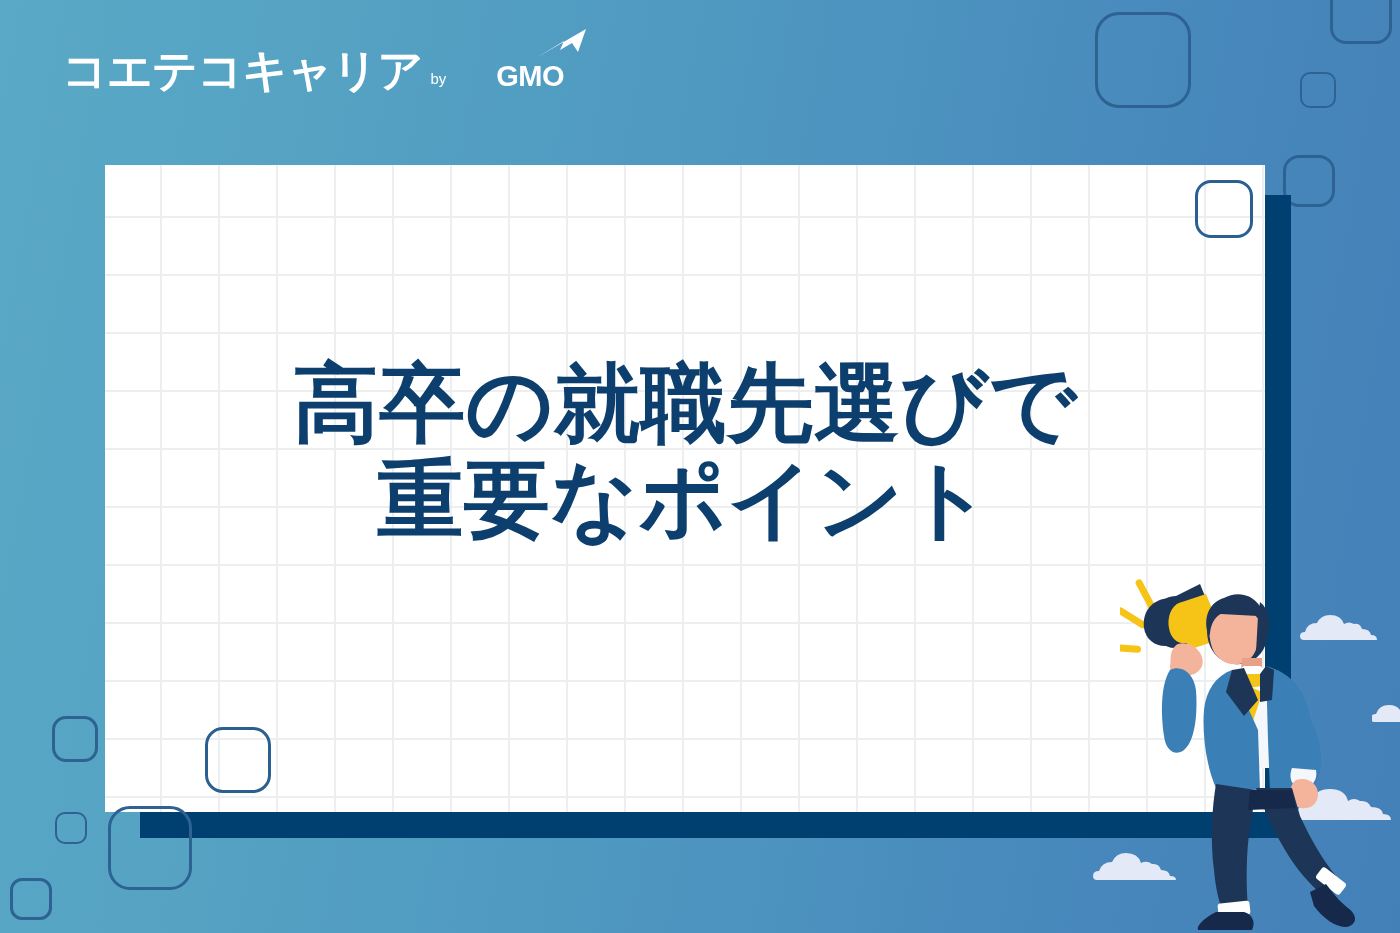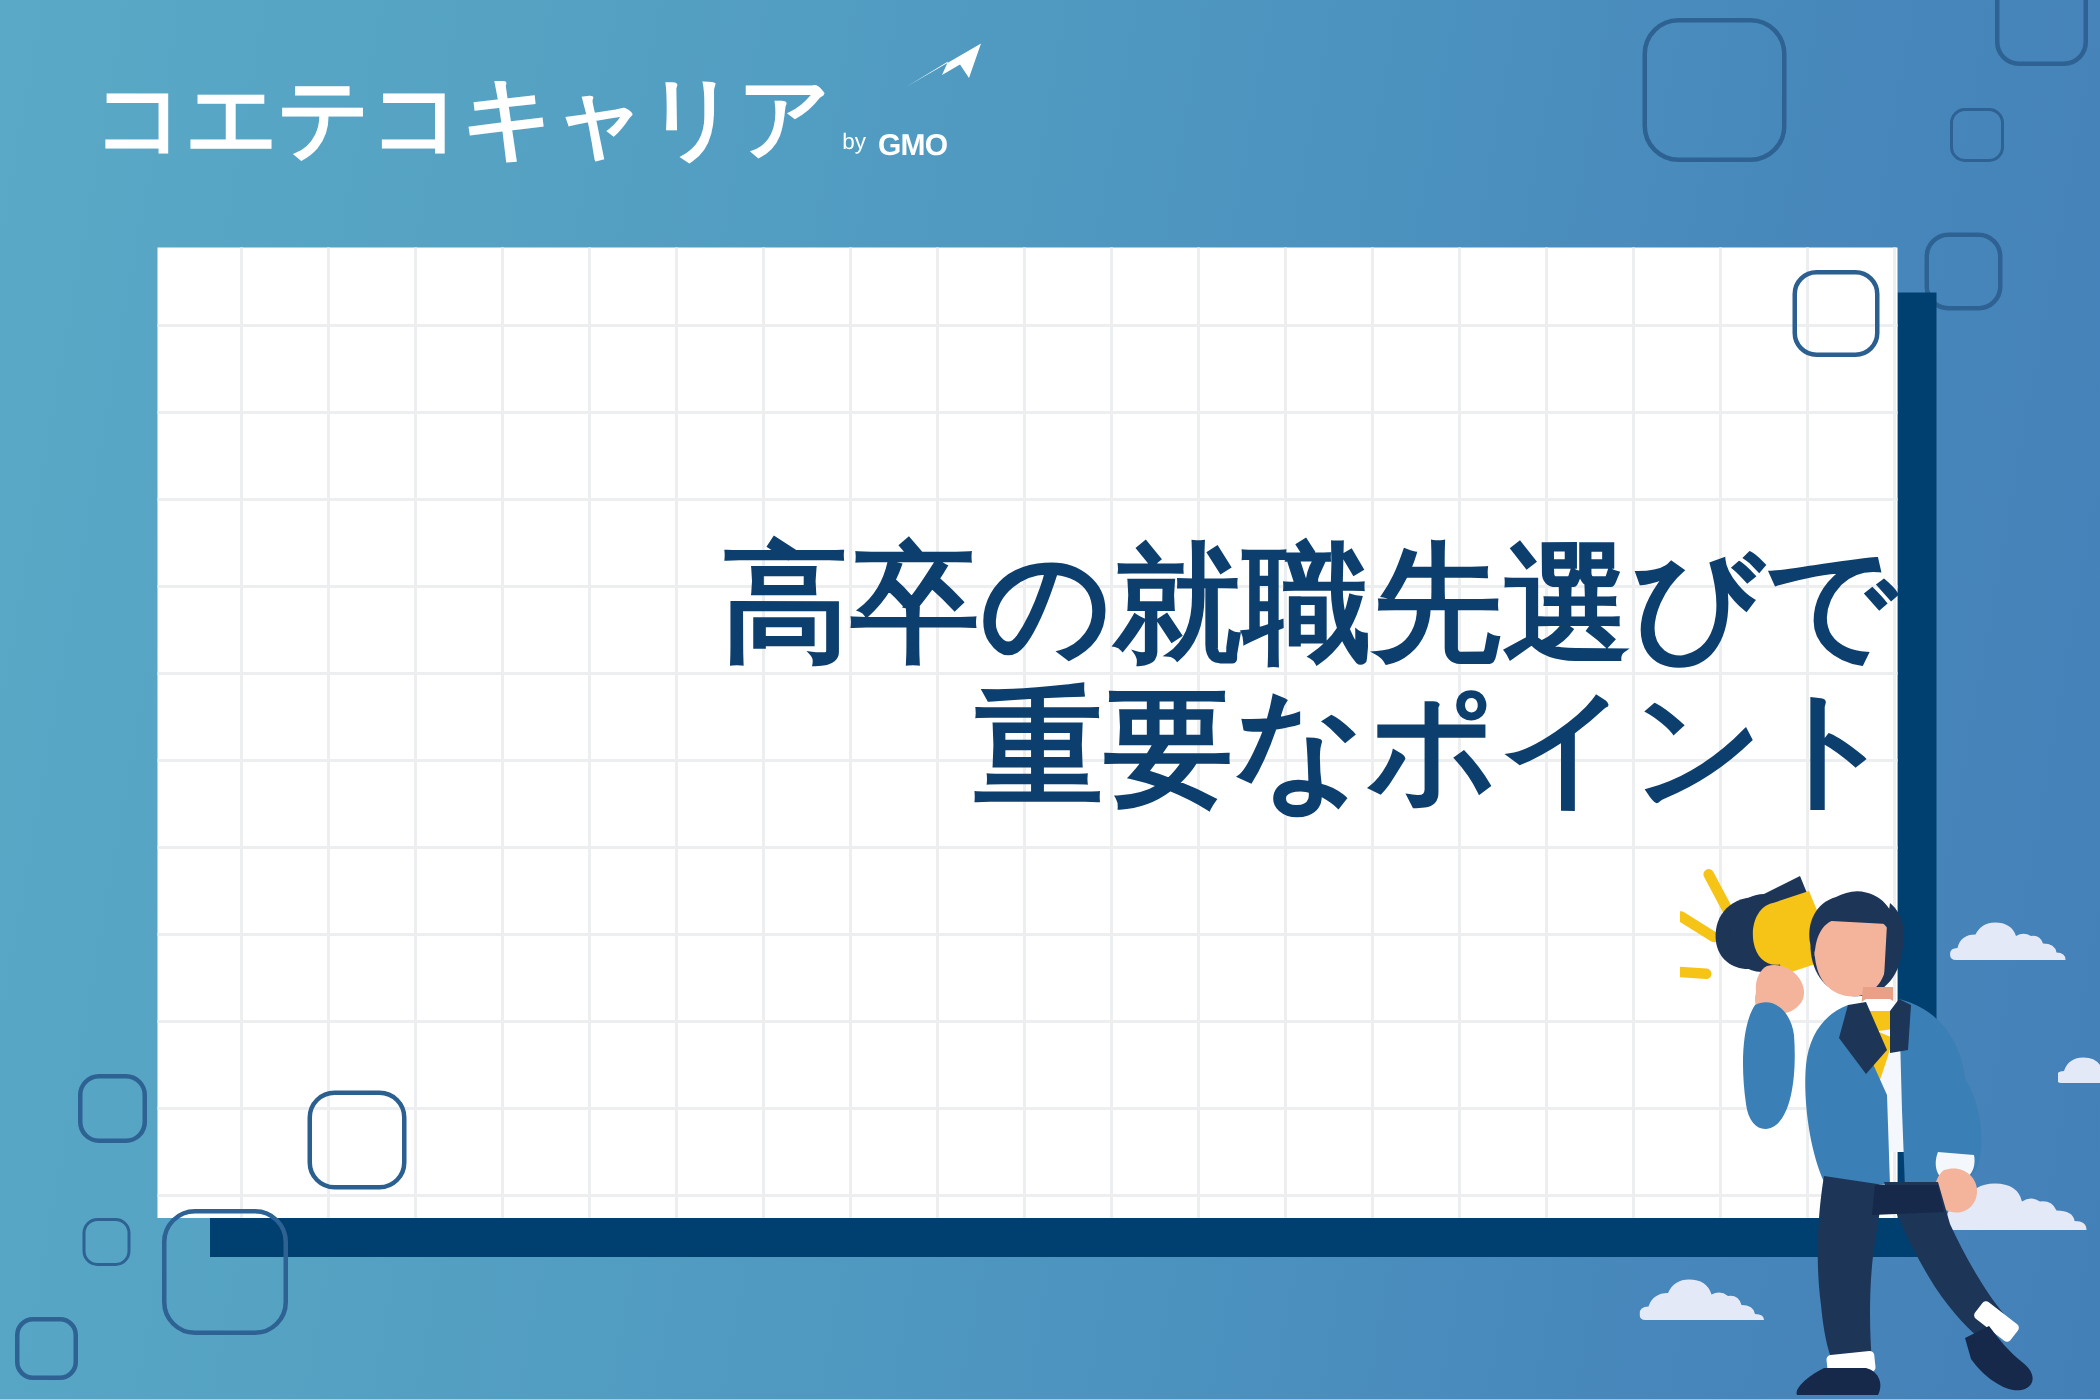--- a/index.html
+++ b/index.html
@@ -64,21 +64,21 @@
     background-position: -3px -7px;
     overflow: hidden;
   }
 
   
   #headline {
     position: absolute;
     left: 105px;
     top: 355px;
     width: 1160px;
-    text-align: right;
+    text-align: center;
     color: #0d3f6e;
     font-family: "DejaVu Sans", "Liberation Sans", sans-serif;
     font-weight: 700;
     font-size: 86px;
     line-height: 1.12;
     letter-spacing: 0.5px;
     white-space: nowrap;
   }
   #headline .hl-line { display: block; }
 
@@ -87,21 +87,21 @@
     position: absolute;
     left: 62px;
     top: 48px;
     display: flex;
     align-items: flex-end;
     gap: 8px;
   }
   #logo-mark {
     font-family: "DejaVu Sans", "Liberation Sans", sans-serif;
     font-weight: 700;
-    font-size: 61px;
+    font-size: 45px;
     line-height: 1;
     color: #ffffff;
     letter-spacing: -1px;
     position: relative;
   }
   #logo-swoosh {
     position: absolute;
     right: -26px;
     top: -20px;
     width: 56px;
@@ -109,25 +109,26 @@
   }
   #logo-by {
     color: #ffffff;
     font-size: 15px;
     font-weight: 400;
     padding-bottom: 6px;
     letter-spacing: 0px;
   }
   #logo-gmo {
     color: #ffffff;
-    font-size: 20px;
+    font-size: 29px;
     font-weight: 700;
     line-height: 1;
     padding-bottom: 2px;
     letter-spacing: -0.5px;
+    margin-left: 42px;
   }
 
   
   .cloud { position: absolute; }
 
   
   #person-illo {
     position: absolute;
     left: 1120px;
     top: 540px;

